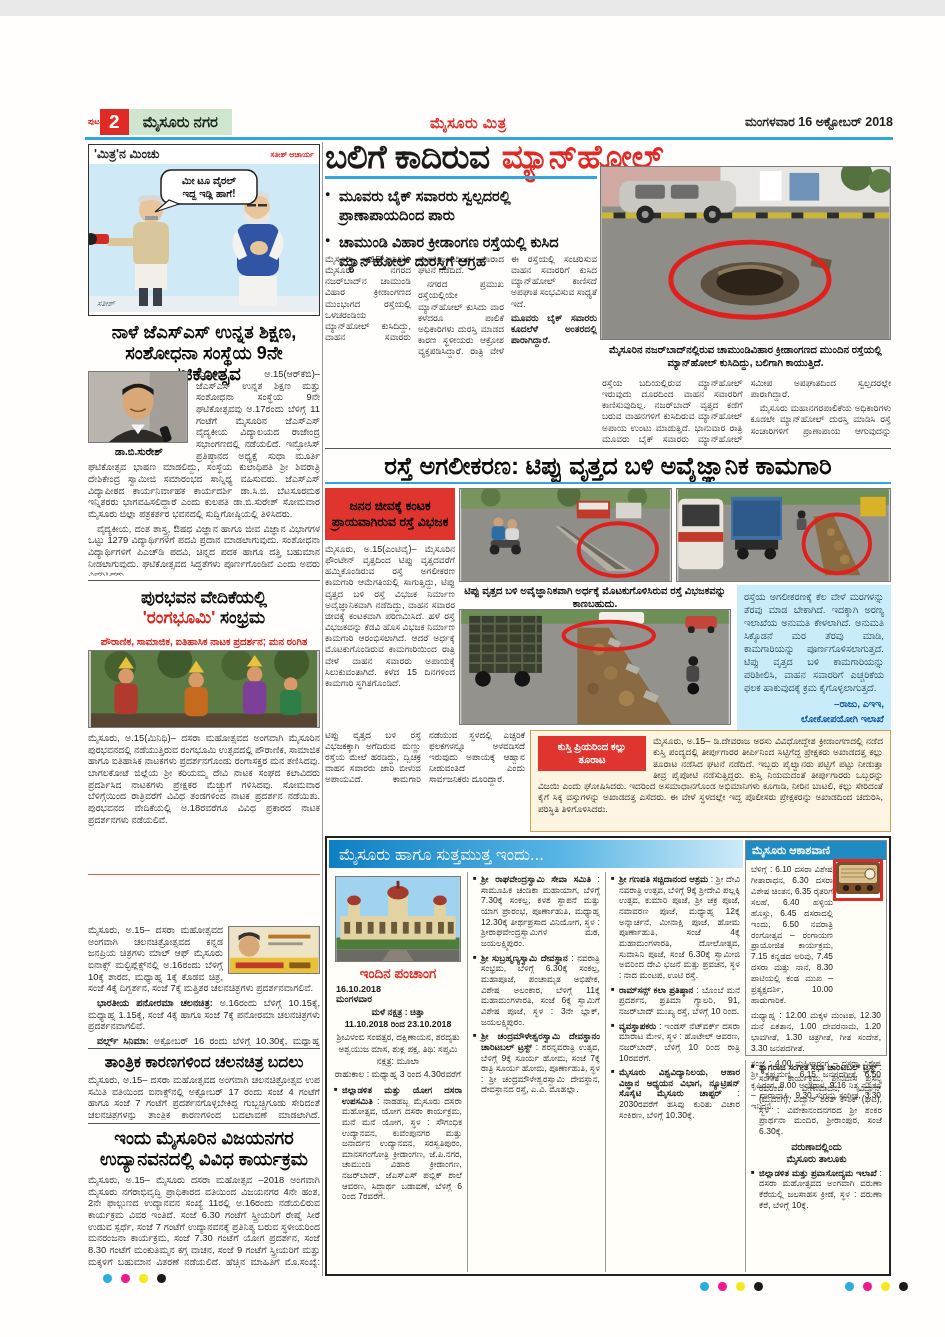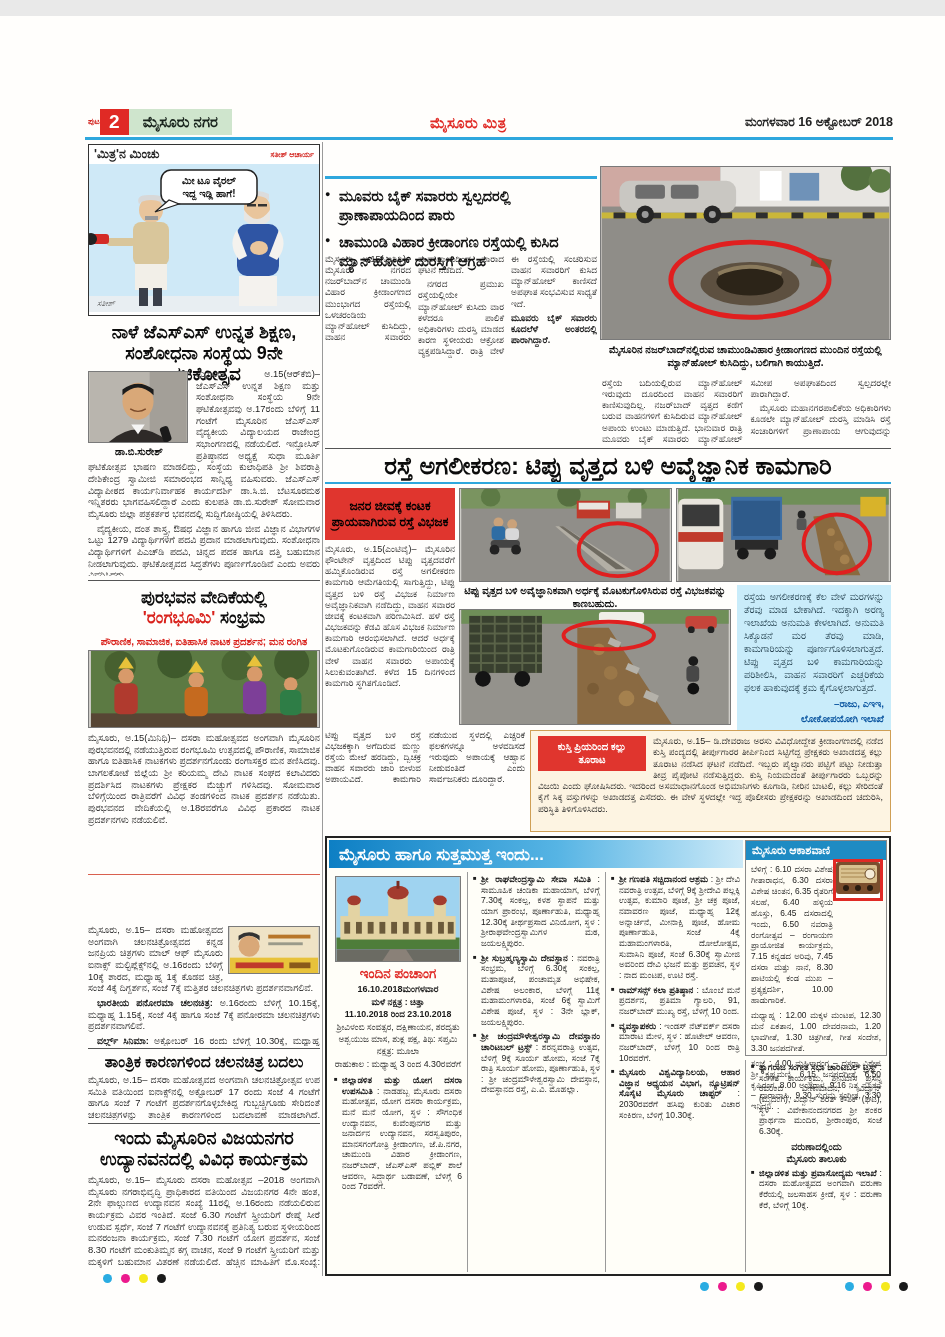--- a/index.html
+++ b/index.html
@@ -37,28 +37,28 @@
   .bullet-item{position:relative;padding-left:14px;font-size:14.5px;font-weight:bold;line-height:1.3;margin-bottom:8px;color:#101010;}
   .bullet-item::before{content:"●";position:absolute;left:0;top:2px;font-size:9px;color:#101010;}
   
   .red-box{background:#e0352e;color:#000000;font-weight:bold;font-size:12.5px;line-height:1.3;display:flex;align-items:center;justify-content:center;text-align:center;padding:3px 6px;}
   .cyan-box{background:#c9ecfa;padding:6px 7px;font-size:9.6px;line-height:1.35;text-align:justify;color:#14303e;}
   .cyan-box .attr{display:block;text-align:right;color:#0a55a0;font-weight:bold;margin-top:3px;}
   .cream-box{background:#fdf4e2;border:1px solid #cf9f55;padding:5px 7px;font-size:9px;line-height:1.25;text-align:justify;}
   .cream-label{float:left;background:#e0352e;color:#fff;font-weight:bold;font-size:10px;line-height:1.25;text-align:center;padding:5px 8px;margin:0 7px 2px 0;width:108px;}
   
   .bottom-box{border:2px solid #222;background:#fffef8;}
-  .banner{background:linear-gradient(90deg,#0d7fc4,#56b4e4 55%,#cdeaf8);color:#fff;font-weight:bold;font-size:16.5px;display:flex;align-items:center;padding:12px 10px;}
+  .banner{background:linear-gradient(90deg,#0d7fc4,#56b4e4 55%,#cdeaf8);color:#fff;font-weight:normal;font-size:16.5px;display:flex;align-items:center;padding:12px 10px;}
   .bcol{position:absolute;top:34px;height:400px;overflow:hidden;padding:2px 5px;}
   .bcol + .bcol{border-left:1px solid #9a9a9a;}
   .li{position:relative;font-size:8.6px;line-height:1.24;text-align:justify;margin-bottom:4px;padding-left:8px;color:#1d1d1d;}
   .li::before{content:"■";position:absolute;left:0;top:1px;font-size:6px;}
   .panch-title{color:#e02a25;font-weight:bold;font-size:13.5px;text-align:center;margin:4px 0 2px;}
   .panch-line{font-size:8.8px;text-align:center;line-height:1.4;}
-  .panch-row{display:flex;justify-content:center;font-size:9px;font-weight:bold;margin:1px 2px;}
+  .panch-row{display:flex;justify-content:flex-end;font-size:9px;font-weight:bold;margin:1px 2px;flex-direction:column;}
   .ak-box{border:1px solid #8a8a8a;background:#fffdf6;}
   .ak-title{background:#1e8bc3;color:#fff;font-weight:bold;font-size:11px;padding:3px 6px;}
   .ak-box p{font-size:8.4px;line-height:1.3;text-align:justify;padding:2px 5px;}
   .radio-wrap{position:absolute;top:18px;right:3px;border:3px solid #e02a25;background:#fff;}
   
   .dots{display:flex;gap:9px;}
   .dot{width:9px;height:9px;border-radius:50%;}
   .dot.c{background:#2aace2}.dot.m{background:#ec1a8d}.dot.y{background:#f5e91c}.dot.k{background:#1a1a1a}
   .red-hl{color:#d9231d;}
   .subhead-red{color:#d9231d;font-size:10px;font-weight:bold;text-align:center;}
@@ -202,20 +202,23 @@
   <div class="abs body-txt" style="left:88px;top:1158px;width:232px;height:94px;">
     <p class="nb">ಮೈಸೂರು, ಅ.15– ಮೈಸೂರು ದಸರಾ ಮಹೋತ್ಸವ –2018 ಅಂಗವಾಗಿ ಮೈಸೂರು ನಗರಾಭಿವೃದ್ಧಿ ಪ್ರಾಧಿಕಾರದ ವತಿಯಿಂದ ವಿಜಯನಗರ 4ನೇ ಹಂತ, 2ನೇ ಫಾಲ್ಗುಣದ ಉದ್ಯಾನವನ ಸಂಖ್ಯೆ 11ರಲ್ಲಿ ಅ.16ರಂದು ನಡೆಯಲಿರುವ ಕಾರ್ಯಕ್ರಮ ವಿವರ ಇಂತಿದೆ. ಸಂಜೆ 6.30 ಗಂಟೆಗೆ ಸ್ತ್ರೀಯರಿಗೆ ರೇಷ್ಮೆ ಸೀರೆ ಉಡುವ ಸ್ಪರ್ಧೆ, ಸಂಜೆ 7 ಗಂಟೆಗೆ ಉದ್ಯಾನವನಕ್ಕೆ ಪ್ರತಿನಿತ್ಯ ಬರುವ ಸ್ಥಳೀಯರಿಂದ ಮನರಂಜನಾ ಕಾರ್ಯಕ್ರಮ, ಸಂಜೆ 7.30 ಗಂಟೆಗೆ ಯೋಗ ಪ್ರದರ್ಶನ, ಸಂಜೆ 8.30 ಗಂಟೆಗೆ ಮಂಕುತಿಮ್ಮನ ಕಗ್ಗ ವಾಚನ, ಸಂಜೆ 9 ಗಂಟೆಗೆ ಸ್ತ್ರೀಯರಿಗೆ ಮತ್ತು ಮಕ್ಕಳಿಗೆ ಬಹುಮಾನ ವಿತರಣೆ ನಡೆಯಲಿದೆ. ಹೆಚ್ಚಿನ ಮಾಹಿತಿಗೆ ಮೊ.ಸಂಖ್ಯೆ: 7975650726 ಇವರನ್ನು ಸಂಪರ್ಕಿಸಬಹುದು.</p>
   </div>
   <div class="abs dots" style="left:103px;top:1258px;">
     <span class="dot c"></span>
       <span class="dot m"></span>
       <span class="dot y"></span>
       <span class="dot k"></span>
   </div>
 
+  <div class="abs lead-hl" style="left:325px;top:124px;">
+    <span>ಬಲಿಗೆ ಕಾದಿರುವ</span><span class="red">ಮ್ಯಾನ್‌ಹೋಲ್</span>
+  </div>
   <div class="abs bullets" style="left:325px;top:160px;width:272px;">
       <div class="bullet-item">ಮೂವರು ಬೈಕ್ ಸವಾರರು ಸ್ವಲ್ಪದರಲ್ಲಿ ಪ್ರಾಣಾಪಾಯದಿಂದ ಪಾರು</div>
       <div class="bullet-item">ಚಾಮುಂಡಿ ವಿಹಾರ ಕ್ರೀಡಾಂಗಣ ರಸ್ತೆಯಲ್ಲಿ ಕುಸಿದ ಮ್ಯಾನ್‌ಹೋಲ್ ದುರಸ್ತಿಗೆ ಆಗ್ರಹ</div>
     </div>
 
   <svg class="abs photo-frame" style="left:600px;top:150px;" width="291" height="174" viewBox="0 0 291 174">
     <rect width="291" height="174" fill="#8f8d88"></rect>
     <rect x="0" y="0" width="120" height="40" fill="#cfa9a2"></rect>
       <rect x="120" y="0" width="171" height="40" fill="#e8e6e2"></rect>
     <rect x="190" y="6" width="30" height="28" fill="#6f92b8"></rect>

